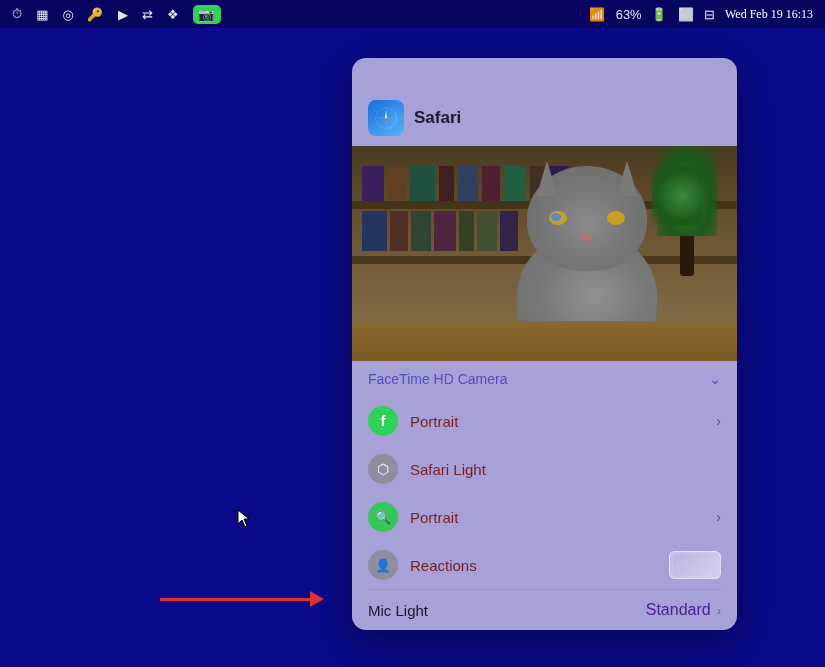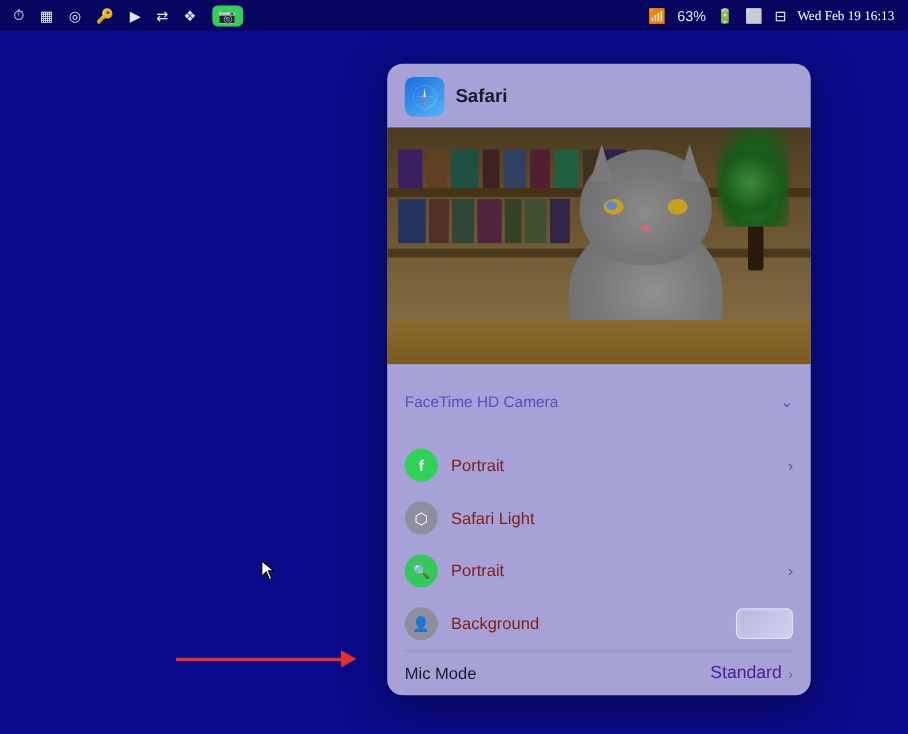--- a/index.html
+++ b/index.html
@@ -113,20 +113,21 @@
       overflow: hidden;
       box-shadow: 0 10px 40px rgba(0,0,0,0.4);
     }
 
     
     .safari-header {
       display: flex;
       align-items: center;
       gap: 10px;
       padding: 12px 16px 10px 16px;
+      margin-top: 30px;
     }
 
     .safari-icon {
       width: 36px;
       height: 36px;
       border-radius: 8px;
       background: linear-gradient(145deg, #1a6fe0, #56b4f5);
       display: flex;
       align-items: center;
       justify-content: center;
@@ -171,21 +172,21 @@
       height: 8px;
       background: #3a2a10;
       opacity: 0.7;
     }
 
     
     .camera-row {
       display: flex;
       align-items: center;
       justify-content: space-between;
-      padding: 26px 16px;
+      padding: 10px 16px;
       cursor: pointer;
     }
 
     .camera-row-label {
       color: #5050c0;
       font-size: 14px;
       font-weight: 500;
     }
 
     .chevron-down {
@@ -426,30 +427,30 @@
       <span class="item-label">Portrait</span>
     </div>
     <span class="item-chevron">›</span>
   </div>
 
   <div class="menu-item">
     <div class="menu-item-left">
       <div class="item-icon icon-gray2">
         <span style="color:white; font-size:13px;">👤</span>
       </div>
-      <span class="item-label">Background</span>
+      <span class="item-label">Reactions</span>
     </div>
     <div class="bg-toggle">
       <div style="width:44px; height:22px; background:linear-gradient(135deg, #b8b8e0, #d0d0f0); border-radius:4px;"></div>
     </div>
   </div>
 
   <div class="divider"></div>
 
   <div class="mic-row">
-    <span class="mic-label">Mic Mode</span>
+    <span class="mic-label">Mic Light</span>
     <div class="mic-right">
       <span style="color:#4c1d95; font-size:16px;">Standard</span>
       <span class="mic-chevron">›</span>
     </div>
   </div>
 
 </div>
 
 </body></html>

